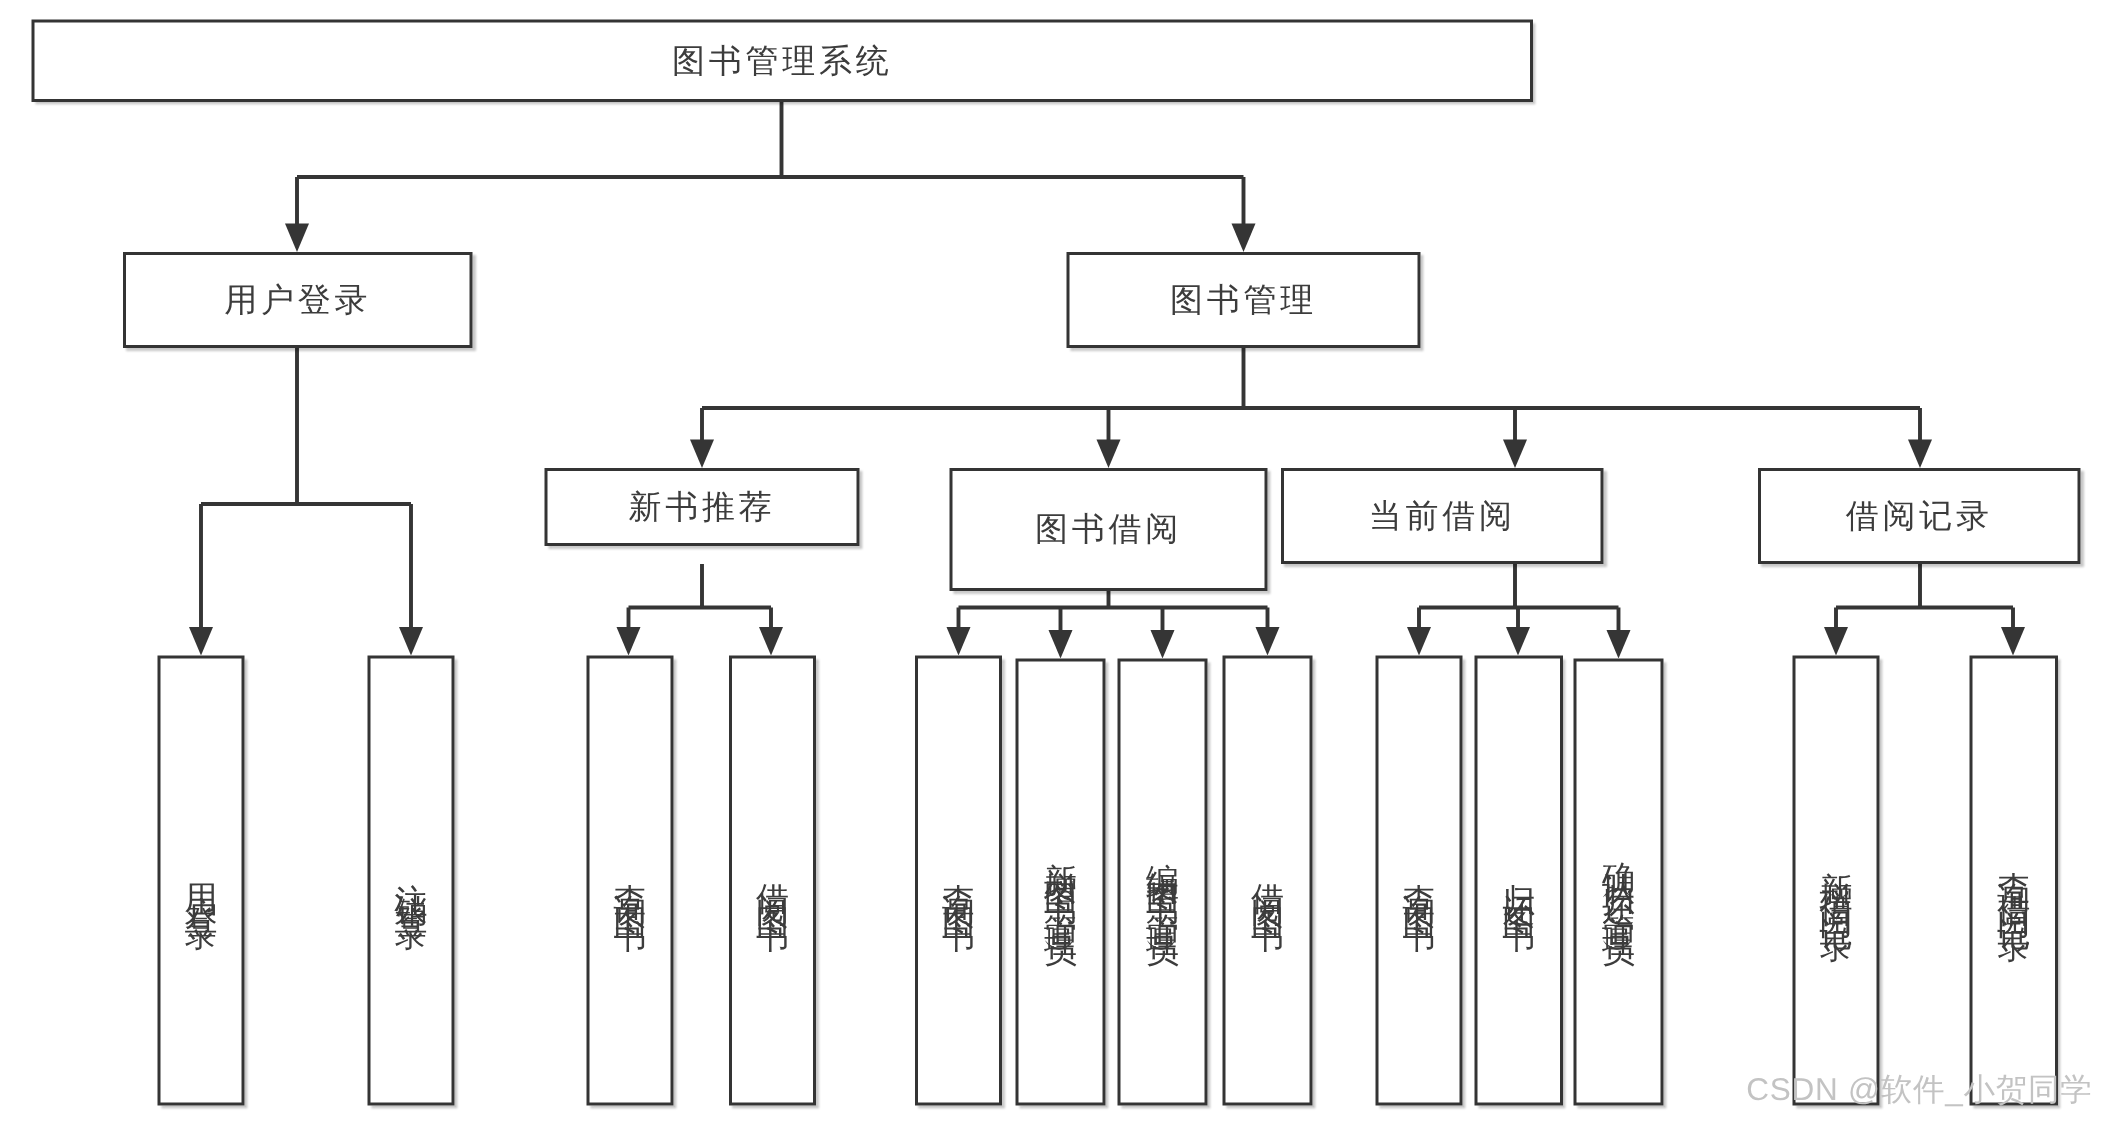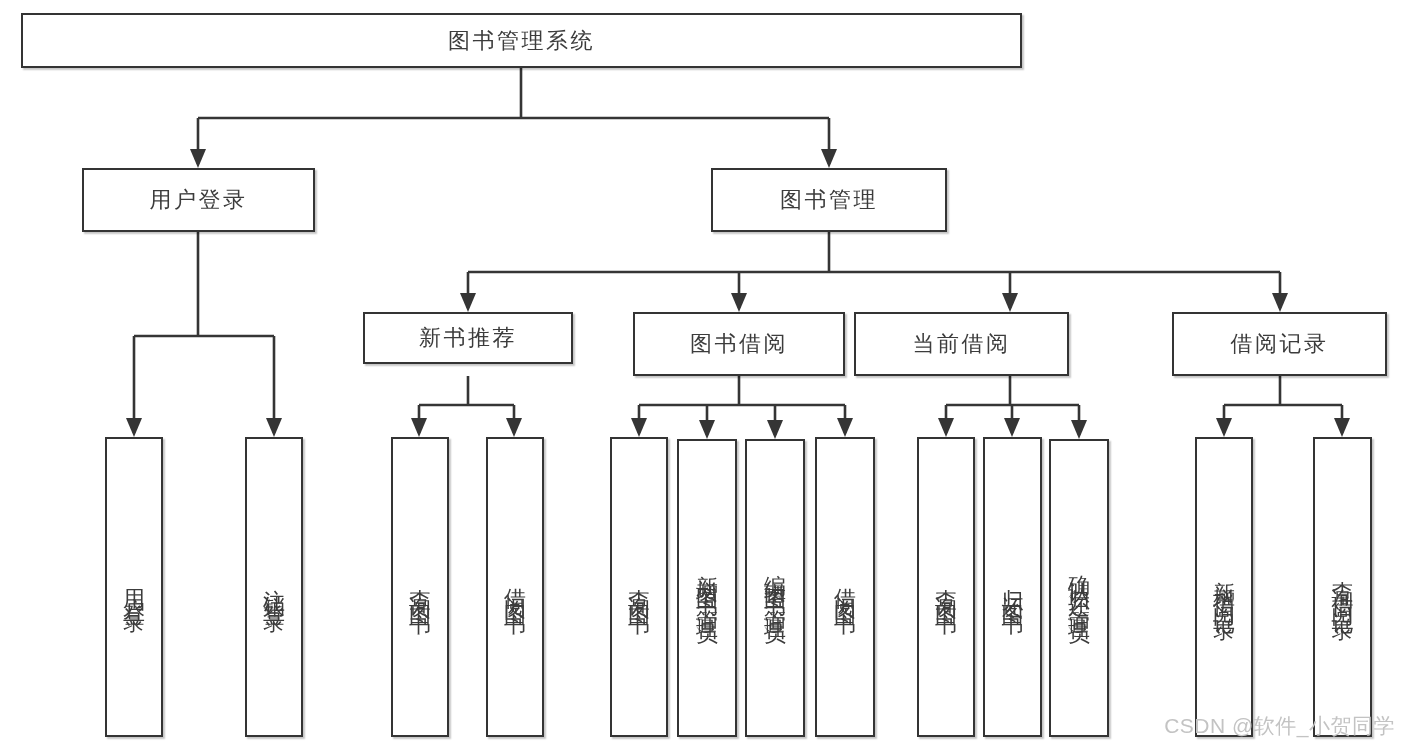--- a/index.html
+++ b/index.html
@@ -74,21 +74,21 @@
       <path class="a" d="M1342 437 l-8 -19 h16 z"></path>
     </g>
   </svg>
 
   <div class="box hbox" style="left:21px;top:13px;width:1001px;height:55px;">图书管理系统</div>
 
   <div class="box hbox" style="left:82px;top:168px;width:233px;height:64px;">用户登录</div>
   <div class="box hbox" style="left:711px;top:168px;width:236px;height:64px;">图书管理</div>
 
   <div class="box hbox" style="left:363px;top:312px;width:210px;height:52px;">新书推荐</div>
-  <div class="box hbox" style="left:633px;top:312px;width:212px;height:64px;">图书借阅</div>
+  <div class="box hbox" style="left:633px;top:312px;width:212px;height:82px;">图书借阅</div>
   <div class="box hbox" style="left:854px;top:312px;width:215px;height:64px;">当前借阅</div>
   <div class="box hbox" style="left:1172px;top:312px;width:215px;height:64px;">借阅记录</div>
 
   <div class="box" style="left:105px;top:437px;width:58px;height:300px;">
     <span class="vtext">用户登录</span>
   </div>
   <div class="box" style="left:245px;top:437px;width:58px;height:300px;">
     <span class="vtext">注销登录</span>
   </div>
 

